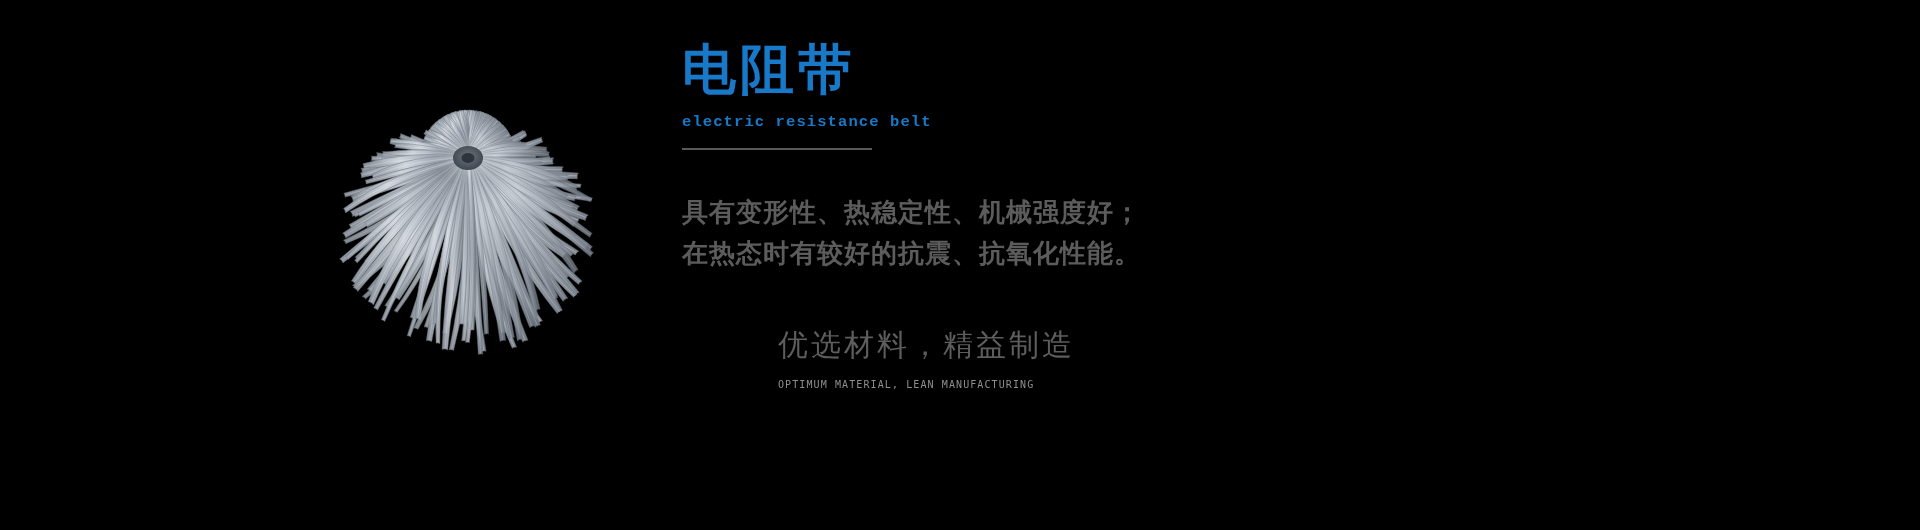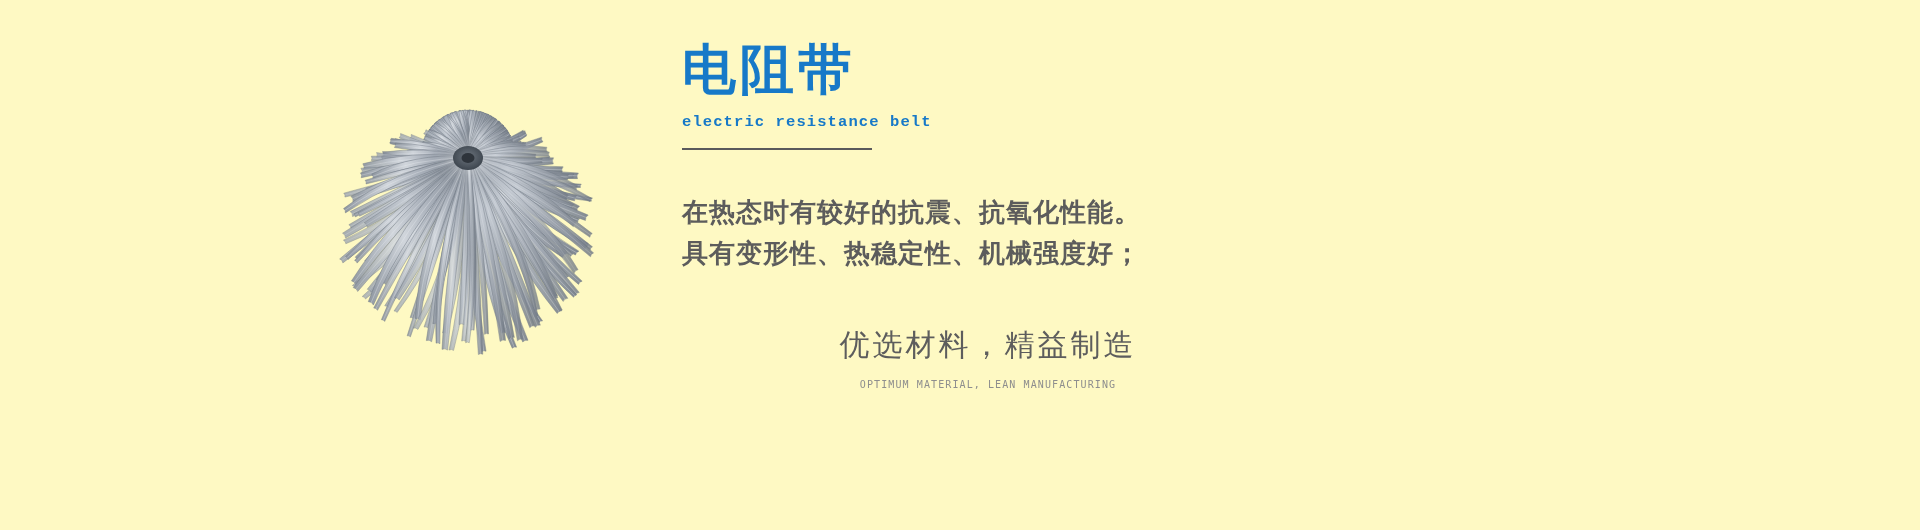--- a/index.html
+++ b/index.html
@@ -13,21 +13,21 @@
 
   body {
     background: #f4f5f6;
     font-family: "Liberation Sans", "DejaVu Sans", sans-serif;
   }
 
   .banner {
     position: relative;
     width: 1920px;
     height: 530px;
-    background: #fef9c3;
+    background: #000000;
   }
 
   
   .product-figure {
     position: absolute;
     left: 290px;
     top: 30px;
     width: 390px;
     height: 420px;
     overflow: visible;
@@ -77,21 +77,21 @@
     font-family: "DejaVu Sans", "Liberation Sans", sans-serif;
   }
   .body-text p { white-space: nowrap; }
 
   
   .slogan {
     position: absolute;
     left: 778px;
     top: 325px;
     width: 420px;
-    text-align: center;
+    text-align: left;
   }
   .slogan-cn {
     font-size: 30px;
     letter-spacing: 3px;
     color: #5d5d5d;
     font-weight: 400;
     font-family: "DejaVu Sans", "Liberation Sans", sans-serif;
     white-space: nowrap;
   }
   .slogan-en {
@@ -563,22 +563,22 @@
   </div>
 
   <div class="text-col">
     <div class="title-cn">电阻带</div>
 
     <div class="title-en">electric resistance belt</div>
 
     <div class="divider"></div>
 
     <div class="body-text">
+      <p>具有变形性、热稳定性、机械强度好；</p>
       <p>在热态时有较好的抗震、抗氧化性能。</p>
-      <p>具有变形性、热稳定性、机械强度好；</p>
     </div>
   </div>
 
   <div class="slogan">
     <div class="slogan-cn">优选材料，精益制造</div>
     <div class="slogan-en">OPTIMUM MATERIAL, LEAN MANUFACTURING</div>
   </div>
 
 </div>
 

